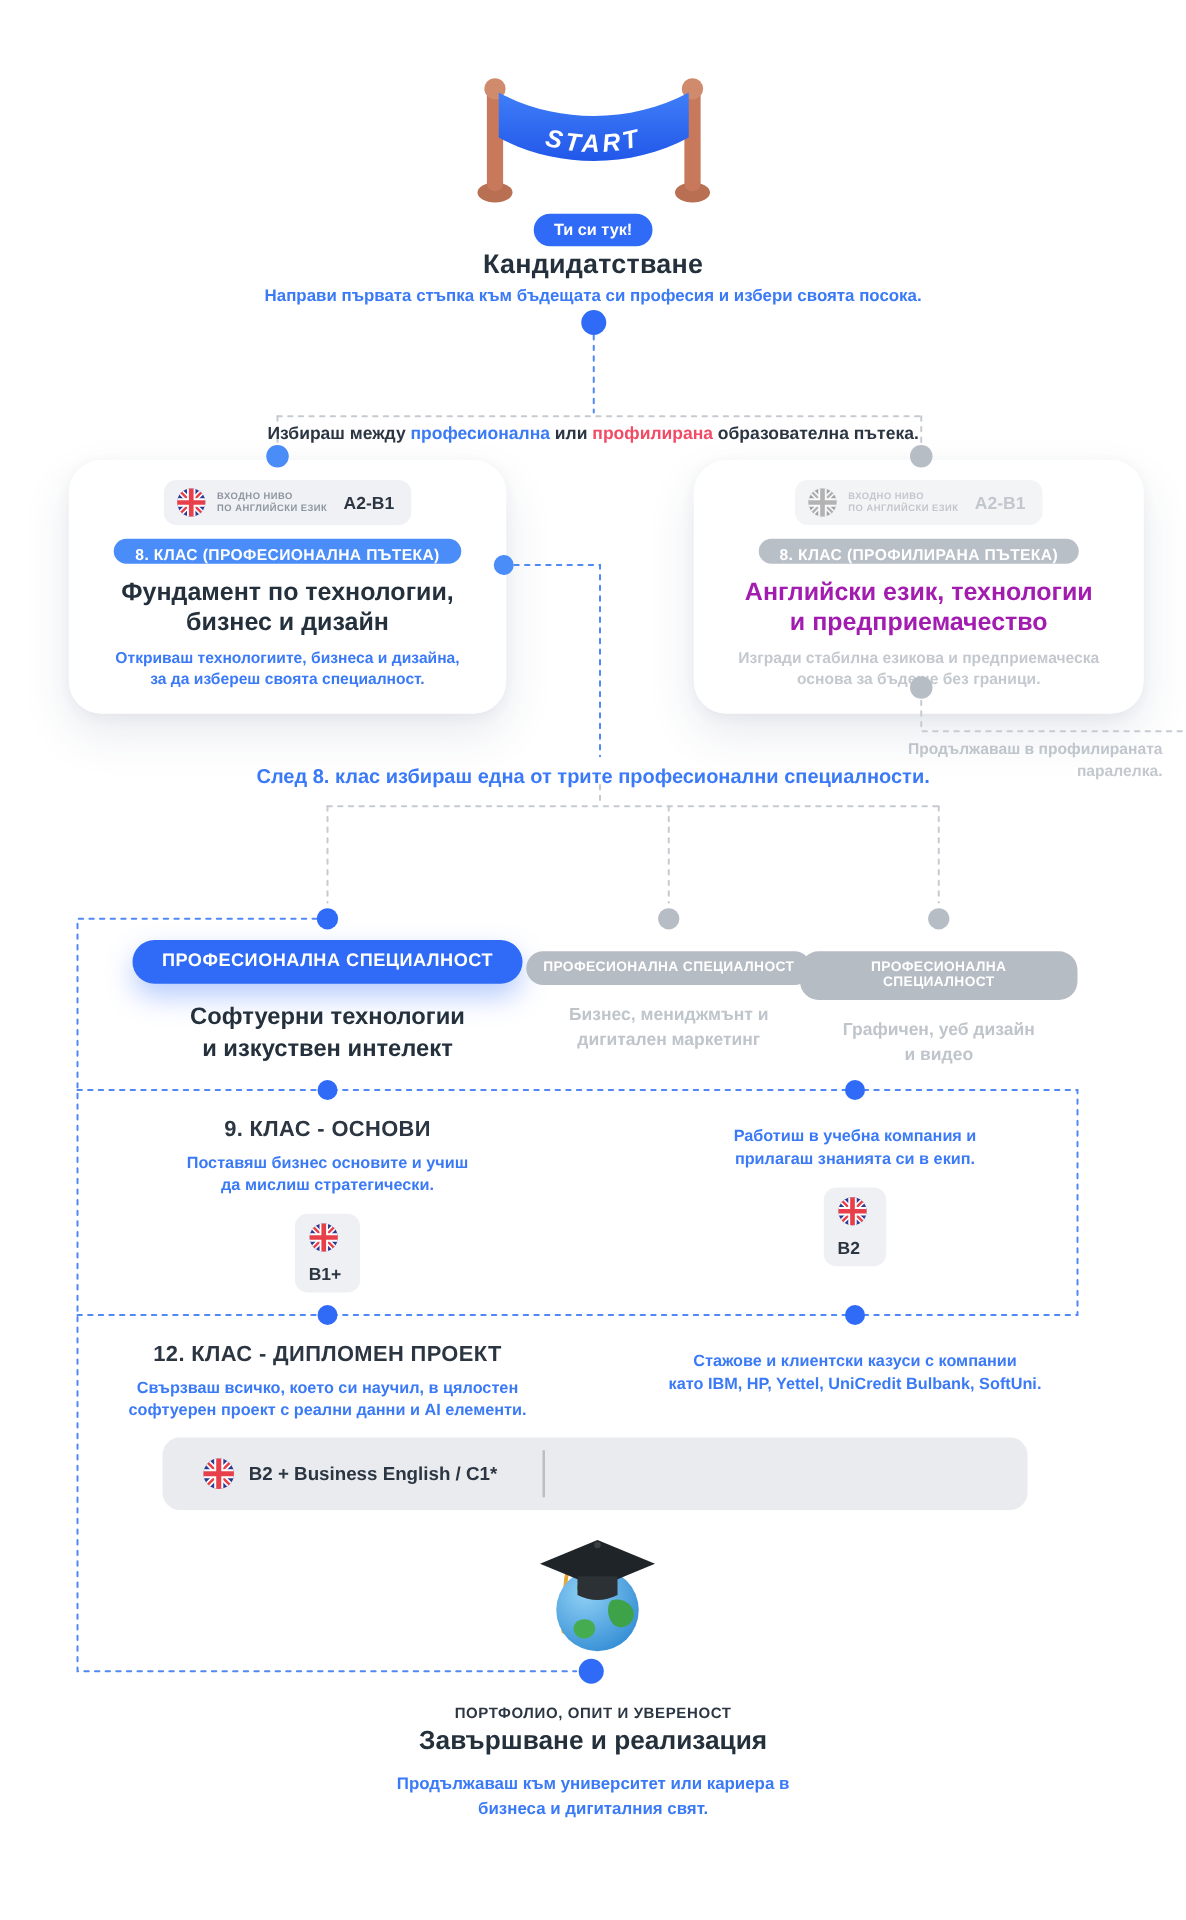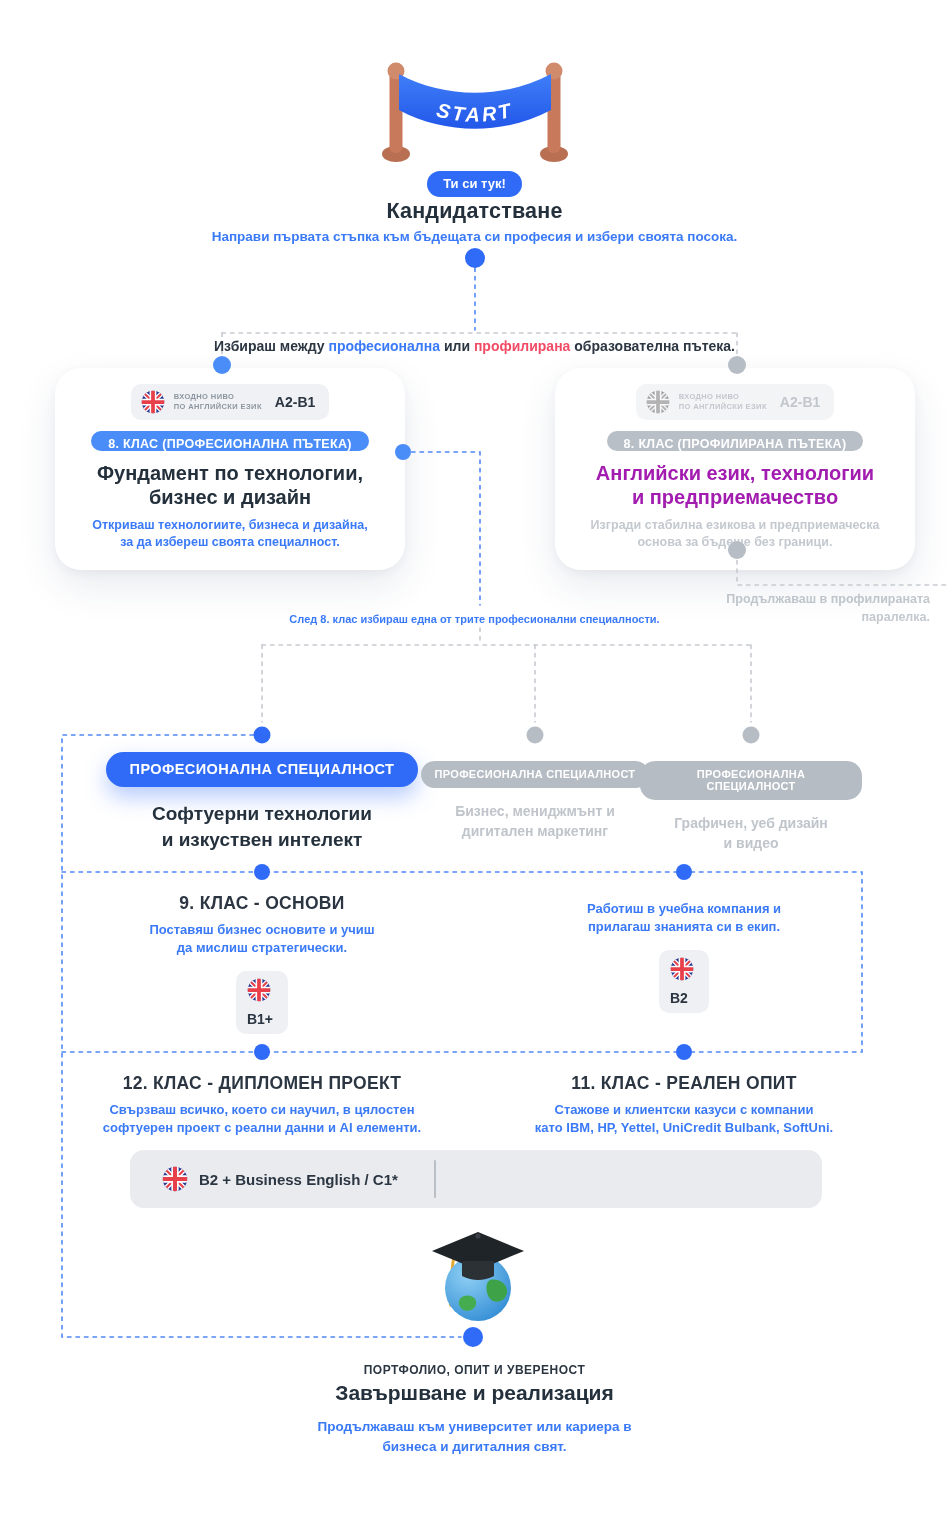--- a/index.html
+++ b/index.html
@@ -195,21 +195,21 @@
       <span>Изгради стабилна езикова и предприемаческа</span><br>
       <span>основа за бъдеще без граници.</span>
     </div>
   </div>
 
   <div class="abs follow-note" style="left:660px;top:590px;width:270px;">
     <span>Продължаваш в профилираната</span><br>
     <span>паралелка.</span>
   </div>
 
-  <div class="abs center-row blue-sub" style="top:613px;font-size:11px;">След 8. клас избираш една от трите професионални специалности.</div>
+  <div class="abs center-row blue-sub" style="top:613px;font-size:16px;">След 8. клас избираш една от трите професионални специалности.</div>
 
   <div class="abs spec-col" style="left:80px;top:752px;width:364px;">
     <span class="spec-pill-active">ПРОФЕСИОНАЛНА СПЕЦИАЛНОСТ</span>
     <div class="spec-name-active">
       <span>Софтуерни технологии</span><br>
       <span>и изкуствен интелект</span>
     </div>
   </div>
   <div class="abs spec-col" style="left:420px;top:757px;width:230px;">
     <span class="spec-pill-gray">ПРОФЕСИОНАЛНА СПЕЦИАЛНОСТ</span>
@@ -267,21 +267,20 @@
 
   <div class="abs grade-col" style="left:72px;top:1073px;width:380px;">
     <div class="grade-h">12. КЛАС - ДИПЛОМЕН ПРОЕКТ</div>
     <div class="grade-d">
       <span>Свързваш всичко, което си научил, в цялостен</span><br>
       <span>софтуерен проект с реални данни и AI елементи.</span>
     </div>
   </div>
 
   <div class="abs grade-col" style="left:494px;top:1073px;width:380px;">
-    <div class="grade-h">11. КЛАС - РЕАЛЕН ОПИТ</div>
     <div class="grade-d">
       <span>Стажове и клиентски казуси с компании</span><br>
       <span>като IBM, HP, Yettel, UniCredit Bulbank, SoftUni.</span>
     </div>
   </div>
 
   <div class="abs note-bar" style="left:130px;top:1150px;width:692px;height:58px;">
     <div class="note-left">
       <svg class="ukflag" width="26" height="26" viewBox="0 0 32 32">
         <g clip-path="url(#fc1)">

